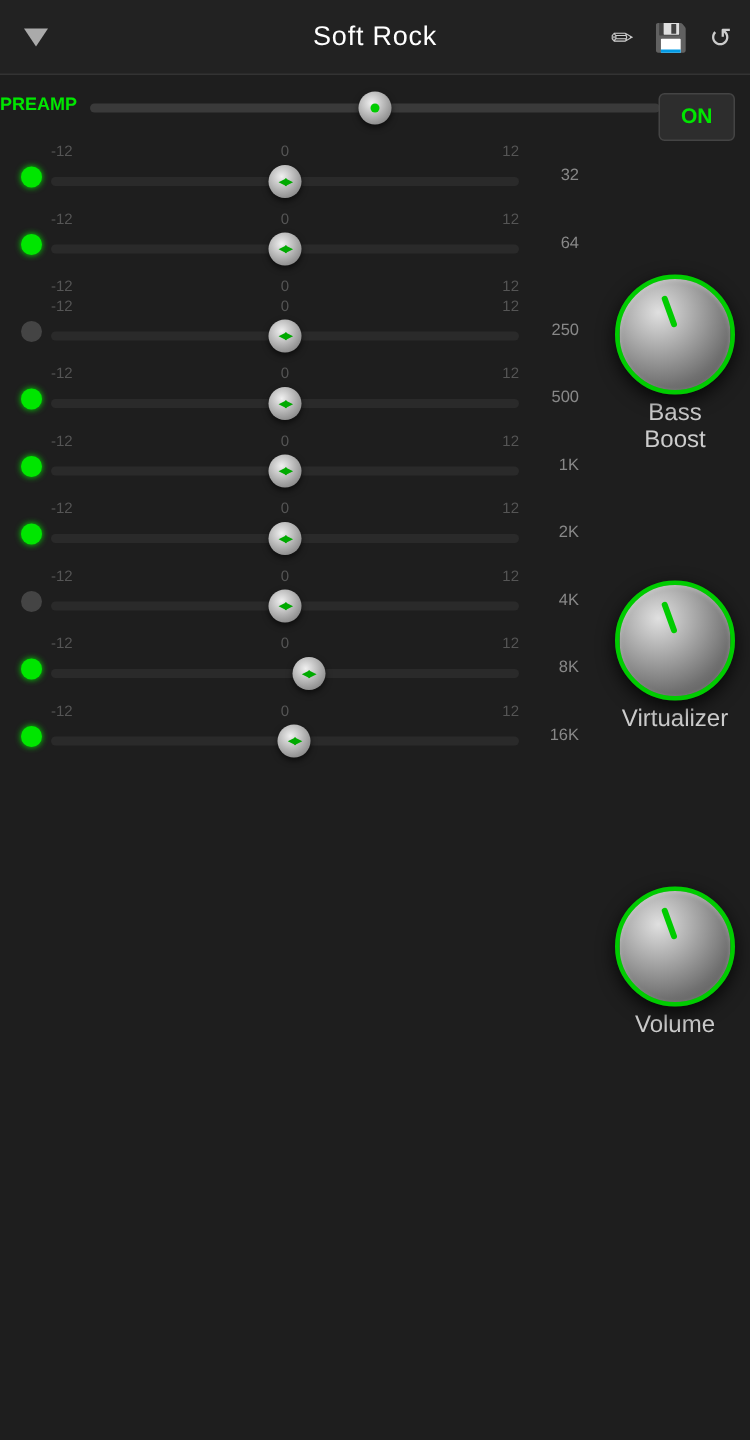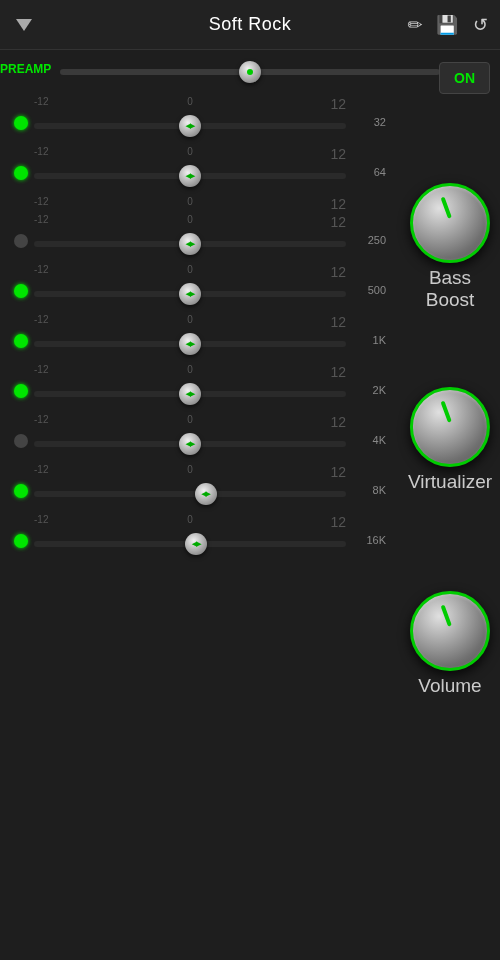--- a/index.html
+++ b/index.html
@@ -195,21 +195,21 @@
       background: #00cc00;
       border-radius: 2px;
       position: absolute;
       top: 10px;
       left: 50%;
       transform: translateX(-50%) rotate(-20deg);
       transform-origin: bottom center;
     }
     .knob-label {
       color: #ccc;
-      font-size: 19px;
+      font-size: 16px;
       margin-top: 4px;
       text-align: center;
     }
 
     
     .eq-container {
       position: relative;
       padding: 0 0;
     }
 
@@ -231,21 +231,21 @@
 
     
     .ticks-row {
       display: flex;
       padding: 2px 14px 0px 34px;
       margin-right: 0;
       gap: 34px;
     }
     .tick-left { color: #555; font-size: 10px; flex: 1; }
     .tick-center { color: #555; font-size: 10px; flex: 1; text-align: center; }
-    .tick-right { color: #555; font-size: 14px; flex: 1; text-align: right; margin-right: 40px; }
+    .tick-right { color: #555; font-size: 10px; flex: 1; text-align: right; margin-right: 40px; }
   </style>
 </head>
 <body>
 
 <div class="header">
   <div class="header-triangle"></div>
   <span class="header-title">Soft Rock</span>
   <div class="header-icons">
     <span class="header-icon">✏</span>
     <span class="header-icon">💾</span>

